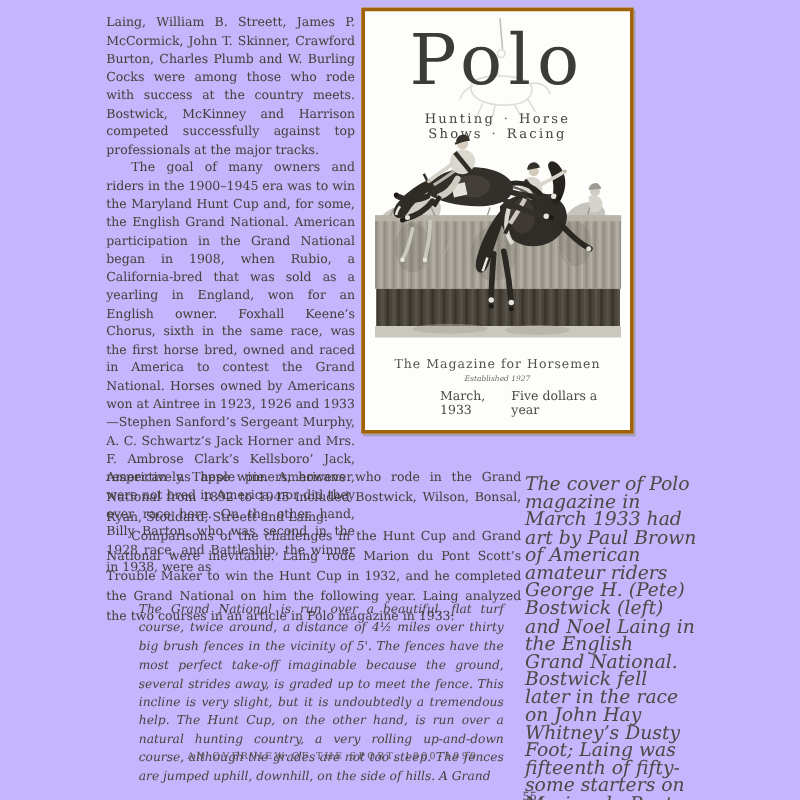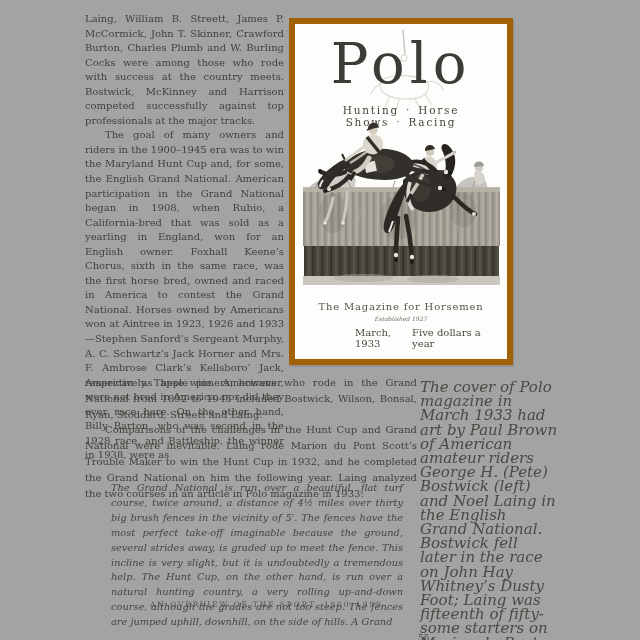--- a/index.html
+++ b/index.html
@@ -1,33 +1,33 @@
 <!DOCTYPE html>
 <html><head>
 <meta charset="utf-8">
 <style>
   html,body{margin:0;padding:0;}
   body{width:640px;height:640px;overflow:hidden;background:#fdfdfb;}
-  .page{position:relative;width:640px;height:640px;background:#a3a3a3;
+  .page{position:relative;width:640px;height:640px;background:#c4b5fd;
         font-family:"DejaVu Serif", serif;color:#44413b;}
   .col-narrow{position:absolute;left:85px;top:12px;width:199px;
         font-size:10px;line-height:14.55px;text-align:justify;}
   .col-narrow p,.col-wide p{margin:0;}
   .indent{text-indent:20px;}
   .col-wide{position:absolute;left:85px;top:375px;width:332px;
         font-size:10px;line-height:15.8px;text-align:justify;}
   .quote{position:absolute;left:111px;top:481px;width:292px;
         font-style:italic;font-size:9.8px;line-height:14.9px;text-align:justify;color:#47443e;}
   .caption{position:absolute;left:420px;top:380px;width:138px;
         font-style:italic;font-size:15px;line-height:14.2px;color:#4c4944;}
   .footer{position:absolute;left:150px;top:600px;width:330px;text-align:left;
         font-size:7.5px;letter-spacing:1.9px;color:#56544e;}
   .pagenum{position:absolute;left:418px;top:633px;font-size:9px;color:#4c4944;}
-  .cover{position:absolute;left:289px;top:18px;width:212px;height:335px;
-        background:#fdfdfb;border:6px solid #a16207;
+  .cover{position:absolute;left:289px;top:6px;width:212px;height:335px;
+        background:#fdfdfb;border:3px solid #a16207;
         box-shadow:1.5px 2px 0 rgba(130,128,120,0.45);}
   .sketch{position:absolute;left:52px;top:4px;width:110px;height:82px;opacity:.55;}
   .masthead{position:absolute;top:12px;left:0;right:0;text-align:center;
         font-size:56px;line-height:56px;font-weight:400;letter-spacing:5px;color:#3b3b37;}
   .subtitle{position:absolute;top:80px;left:0;right:0;text-align:center;
         font-size:10.5px;letter-spacing:1.8px;color:#47453f;}
   .subtitle .sep{margin:0 7px;color:#6a6862;}
   .illus{position:absolute;left:8px;top:94px;width:197px;height:172px;}
   .tagline{position:absolute;top:277px;left:0;right:0;text-align:center;
         font-size:10px;letter-spacing:.8px;color:#55534d;}

